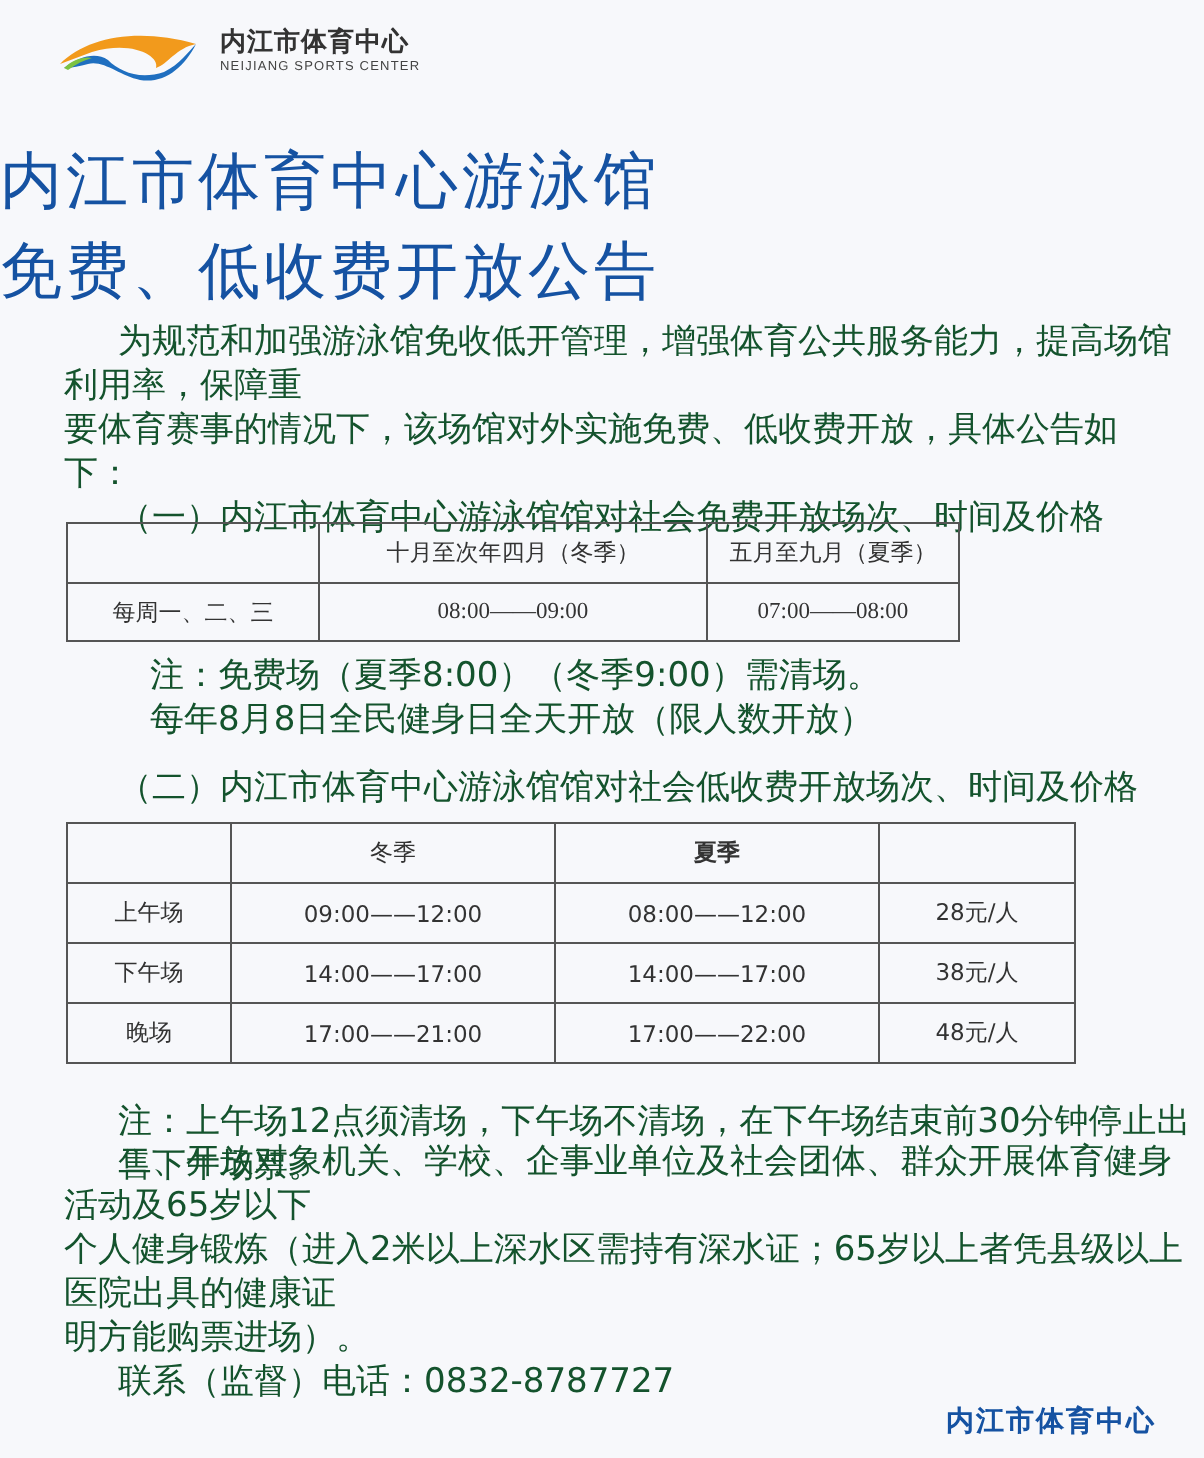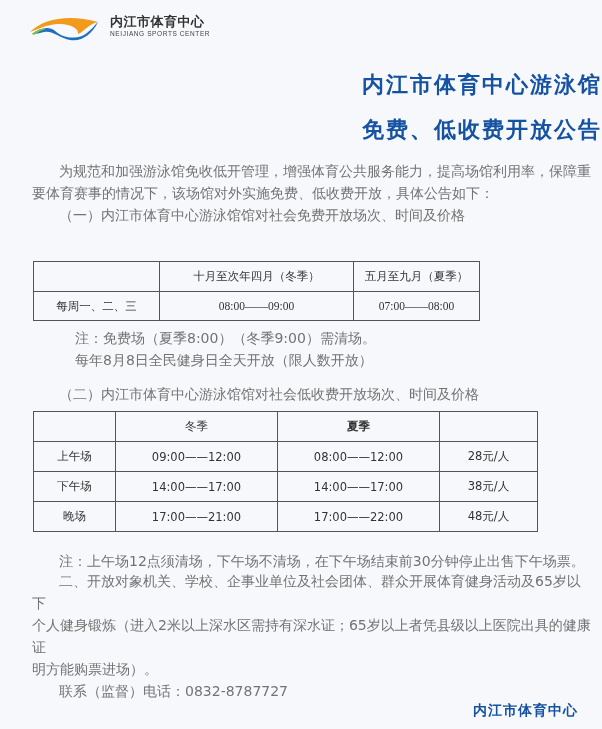--- a/index.html
+++ b/index.html
@@ -8,24 +8,24 @@
     background: #f7f8fb;
     font-family: "DejaVu Sans", "Liberation Sans", sans-serif;
     color: #2a2a2a;
     position: relative;
   }
   .header { position: absolute; left: 26px; top: 8px; height: 36px; display: flex; align-items: center; }
   .logo-mark { width: 76px; height: 32px; }
   .logo-text { margin-left: 8px; display: flex; flex-direction: column; }
   .logo-cn { font-size: 13px; font-weight: bold; color: #333; letter-spacing: 0.5px; line-height: 15px; }
   .logo-en { font-size: 6.5px; color: #444; letter-spacing: 0.6px; line-height: 10px; font-family: "Liberation Sans", sans-serif; }
-  .title { position: absolute; left: 0; width: 602px; text-align: right; color: #1552a2; font-weight: bold; font-size: 22px; letter-spacing: 2px; }
+  .title { position: absolute; left: 0; width: 602px; text-align: left; color: #1552a2; font-weight: normal; font-size: 31px; letter-spacing: 2px; }
   .title1 { top: 70px; }
   .title2 { top: 115px; }
-  .para { position: absolute; font-size: 14px; line-height: 22px; color: #737373; }
+  .para { position: absolute; font-size: 17px; line-height: 22px; color: #14532d; }
   .indent { text-indent: 27px; }
   table { position: absolute; border-collapse: collapse; font-size: 11.5px; color: #333; }
   td { border: 1.2px solid #555; text-align: center; padding: 0; }
   .footer { position: absolute; right: 24px; top: 702px; color: #1552a2; font-weight: bold; font-size: 14px; letter-spacing: 1px; }
 </style>
 </head>
 <body>
 
 <div class="header">
   <svg class="logo-mark" viewBox="0 0 76 32">

